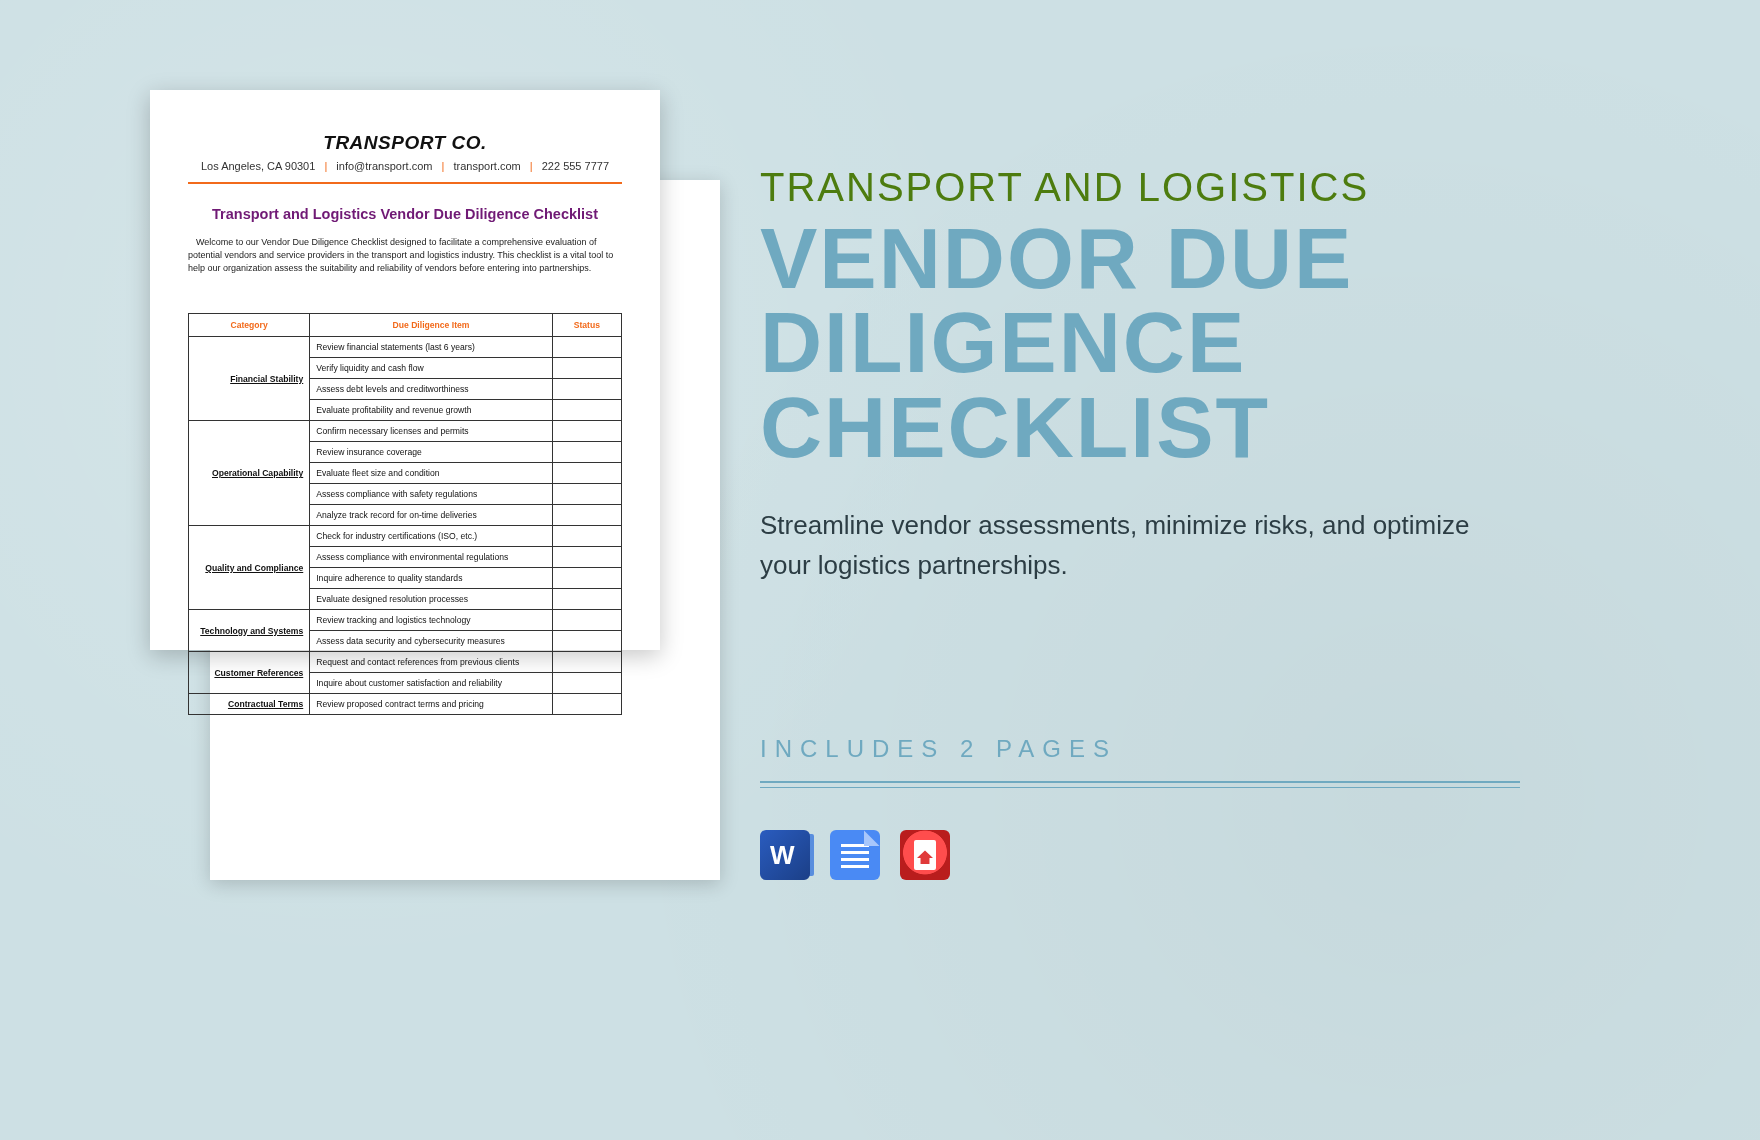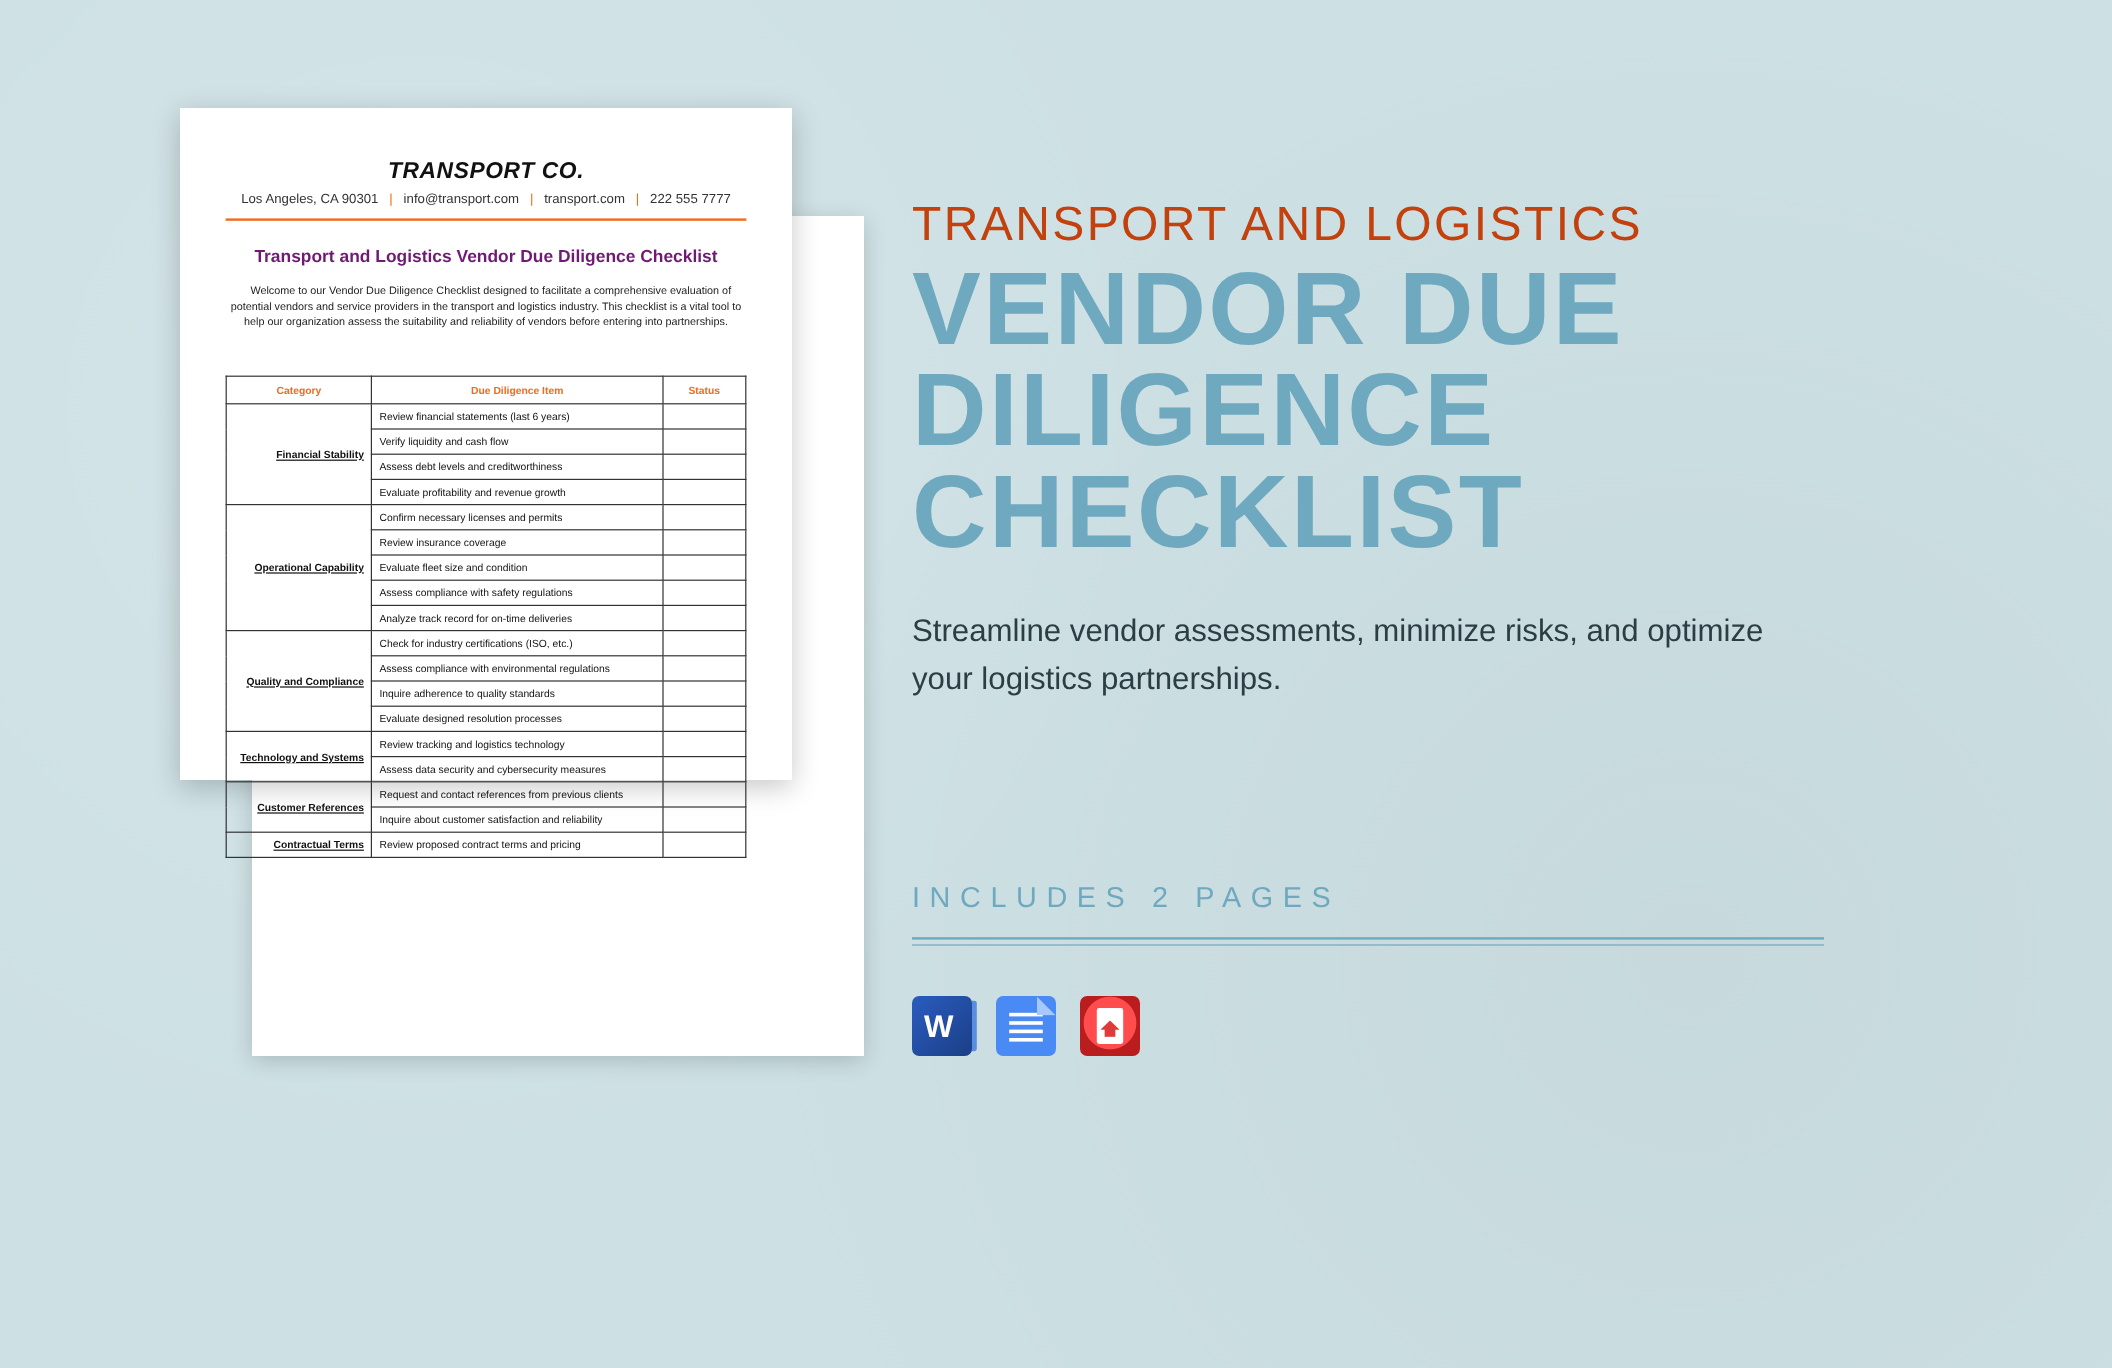--- a/index.html
+++ b/index.html
@@ -67,21 +67,20 @@
     font-size:14.5px;
     color:#701a75;
     margin-bottom:14px;
   }
   .doc-intro {
     font-size:9px;
     line-height:1.45;
     color:#222;
     margin-bottom:8px;
     text-indent: 8px;
-    text-align: center;
   }
   table.checklist {
     width:100%;
     border-collapse: collapse;
     font-size:8.6px;
     margin-top:38px;
   }
   table.checklist th {
     color:#f26a1b;
     font-weight:700;
@@ -110,21 +109,21 @@
   .right {
     position:absolute;
     left: 760px;
     top: 165px;
     width: 860px;
   }
   .eyebrow {
     font-size: 40px;
     font-weight:400;
     letter-spacing: 2px;
-    color:#c2410c;
+    color:#4d7c0f;
   }
   .headline {
     font-size: 86px;
     line-height: .98;
     font-weight:800;
     letter-spacing: 2px;
     color:#6fa9c0;
     margin-top: 6px;
   }
   .subhead {

